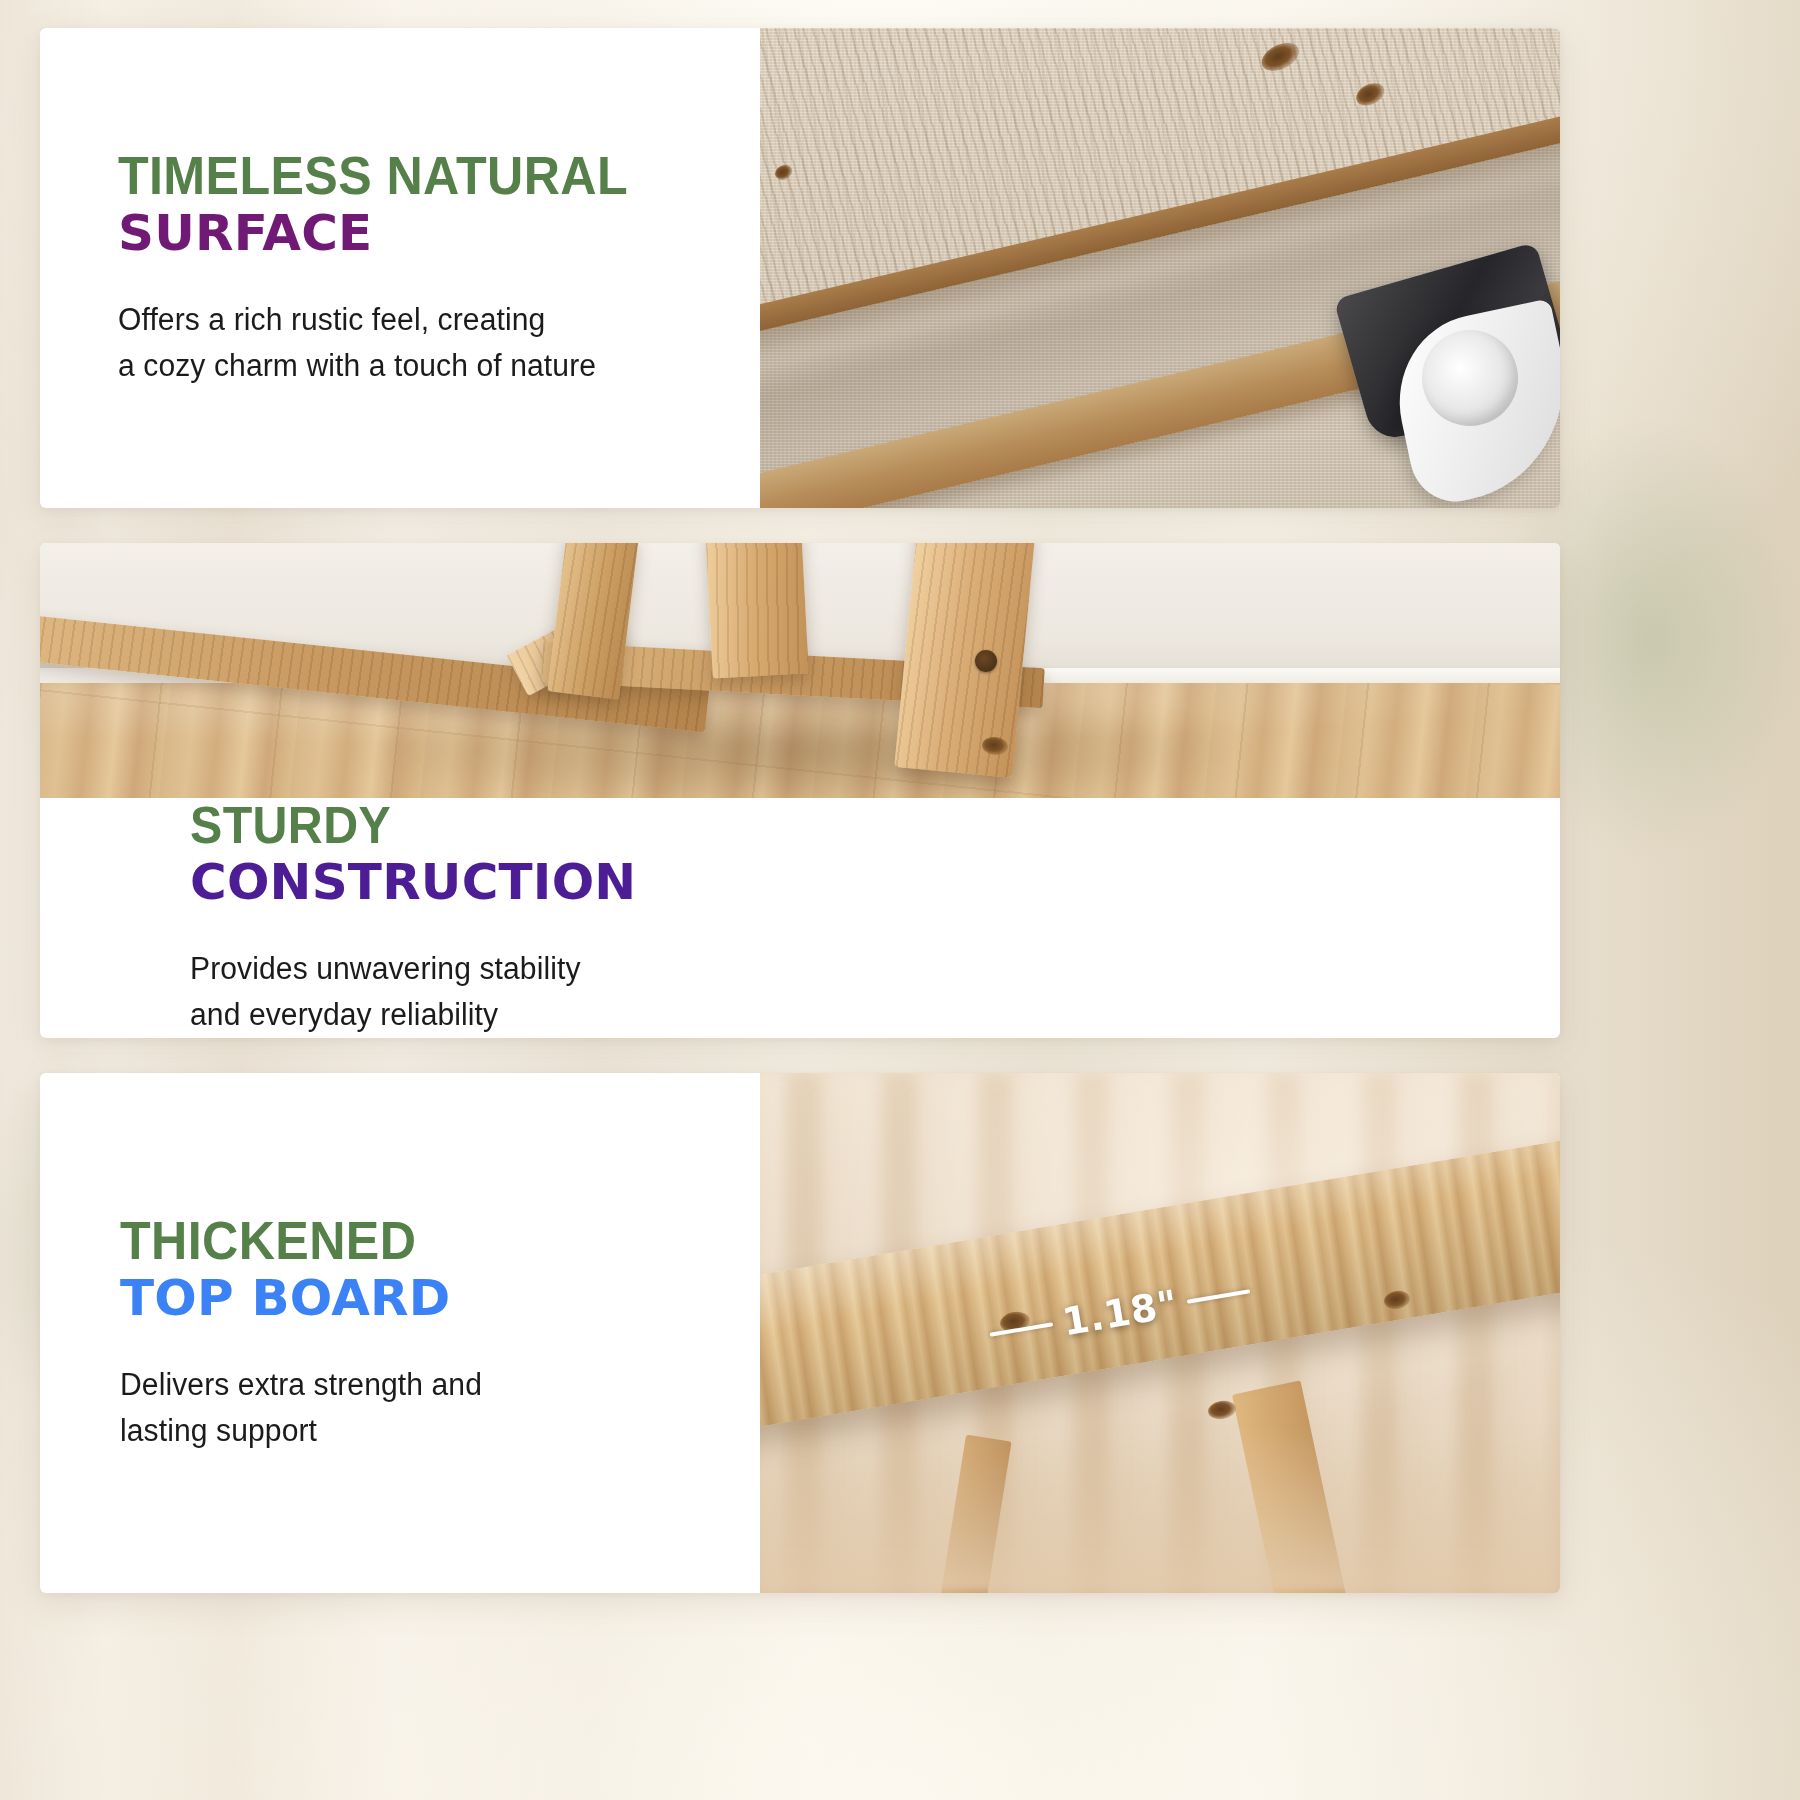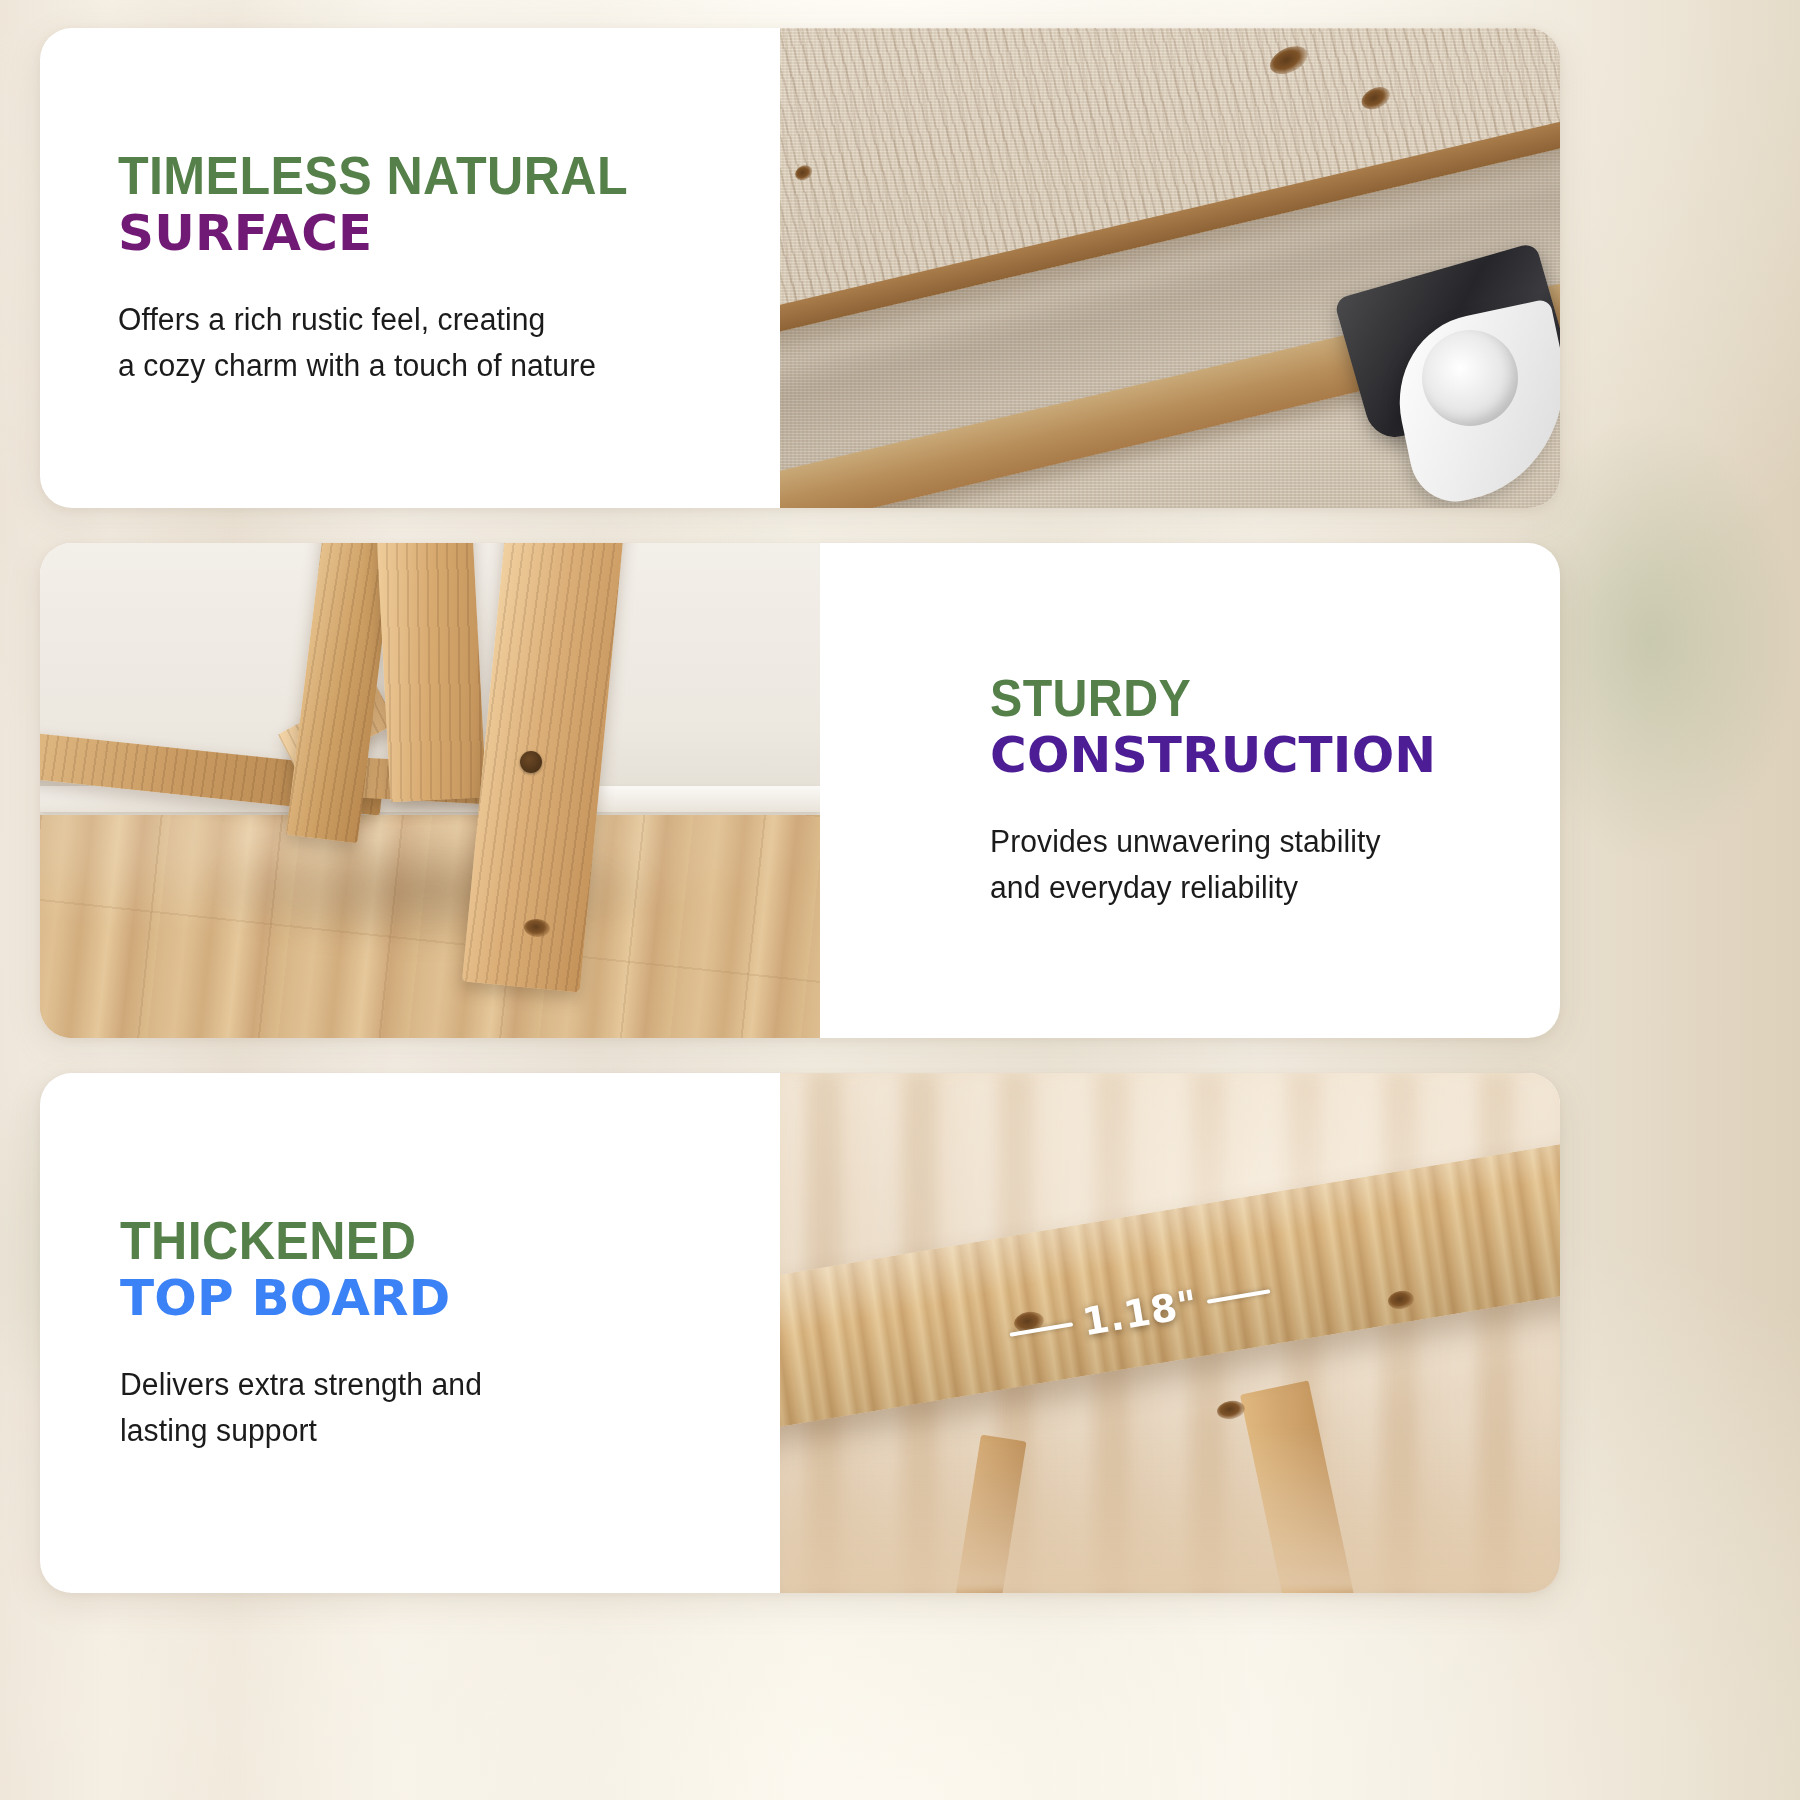--- a/index.html
+++ b/index.html
@@ -35,28 +35,27 @@
   #bg .greenglow2 {
     position:absolute; left:-90px; top:980px; width:380px; height:520px;
     background:radial-gradient(closest-side, rgba(150,170,130,.18), rgba(150,170,130,0) 72%);
   }
 
   
   .stage { position:absolute; inset:0; z-index:2; }
   .card {
     position:absolute;
     background:#fff;
-    border-radius:32px;
+    border-radius:6px;
     box-shadow:0 10px 34px rgba(120,100,70,.13), 0 2px 8px rgba(120,100,70,.07);
     overflow:hidden;
     display:flex;
-    gap:20px;
   }
   #card-1 { left:40px;  top:28px;   width:1520px; height:480px; }
-  #card-2 { left:40px;  top:543px;  width:1520px; height:495px; }
+  #card-2 { left:40px;  top:543px;  width:1520px; height:495px;flex-direction:column; }
   #card-3 { left:40px;  top:1073px; width:1520px; height:520px; }
 
   .txt { display:flex; flex-direction:column; justify-content:center; }
   #card-1 .txt { width:720px; padding-left:78px; }
   #card-2 .txt { width:720px; padding-left:150px; }
   #card-3 .txt { width:720px; padding-left:80px; }
 
   .heading { margin-bottom:34px; }
   .h-line1 {
     font-family:"Liberation Sans", sans-serif;

